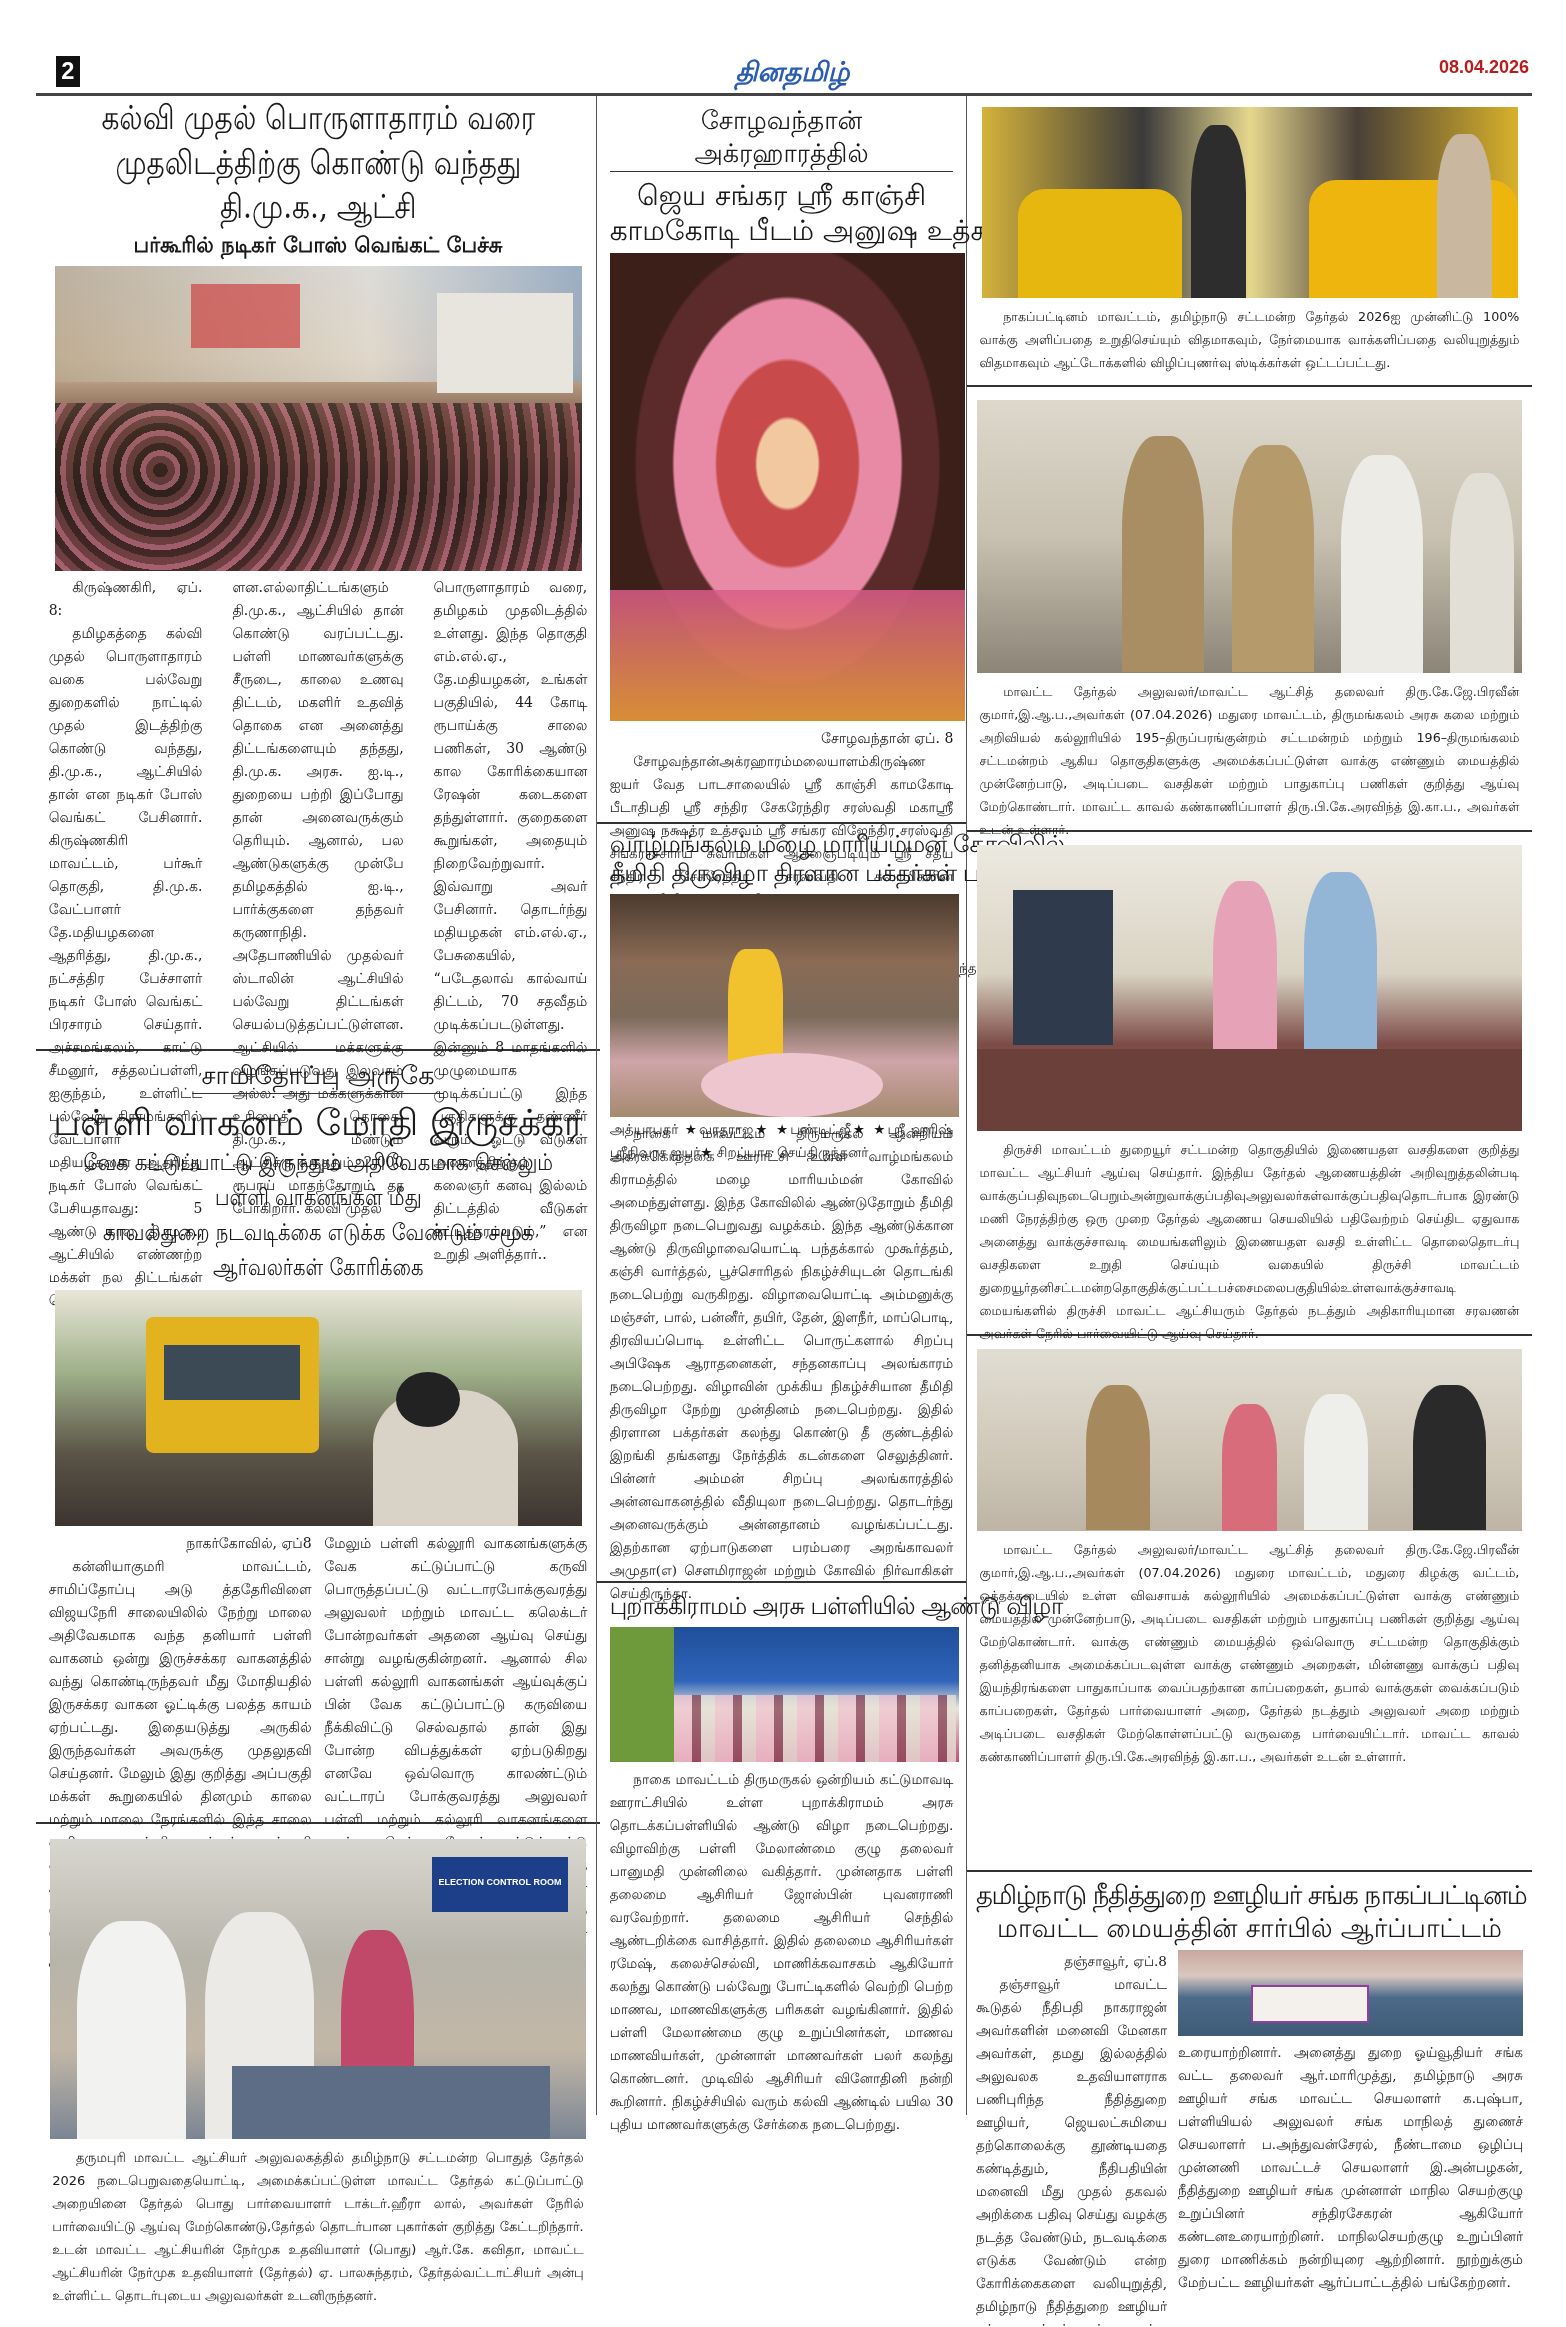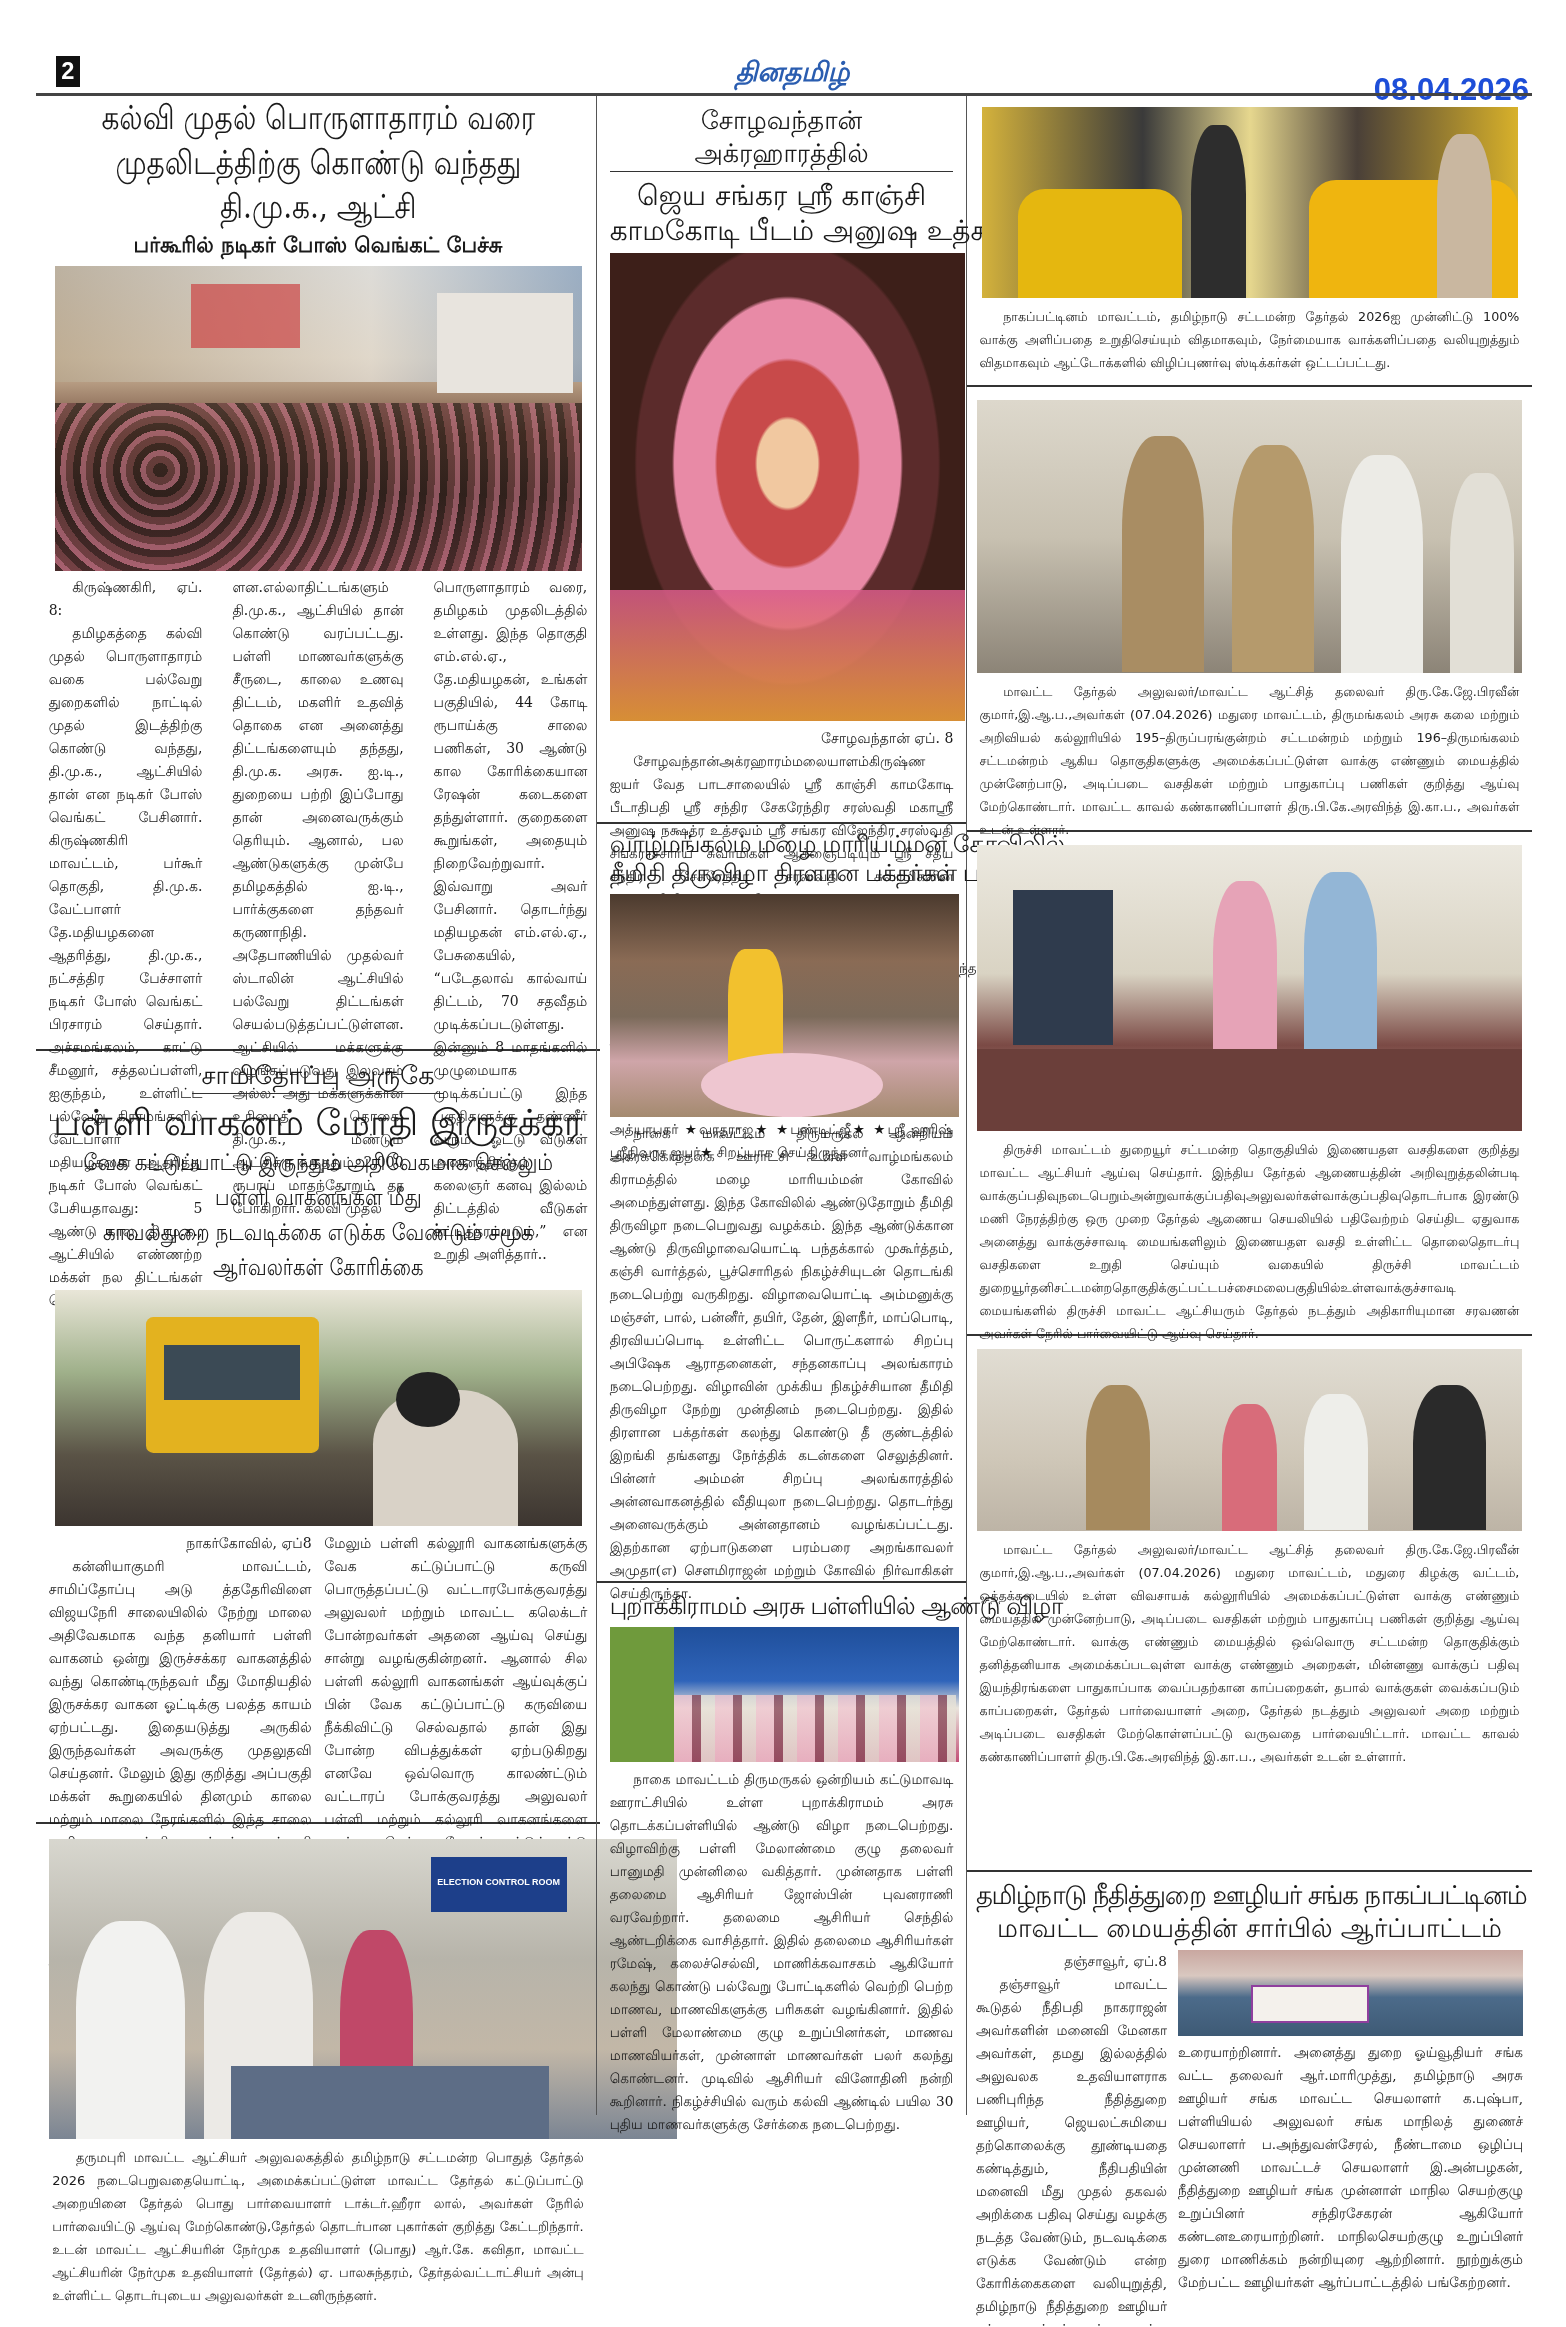--- a/index.html
+++ b/index.html
@@ -1,21 +1,21 @@
 <!DOCTYPE html>
 <html style="font-size:14.5px"><head>
 <meta charset="utf-8">
 <style>
 *{box-sizing:border-box;margin:0;padding:0;}
 html,body{width:1566px;height:2327px;background:#fff;overflow:hidden;}
 body{font-family:"DejaVu Serif",serif;color:#1a1a1a;position:relative;}
 .masthead{position:absolute;left:56px;top:56px;width:1473px;height:35px;}
 .page-num{position:absolute;left:0;top:0;width:23.6px;height:31px;background:#111;color:#fff;font-family:"Liberation Sans",sans-serif;font-weight:bold;font-size:23.6px;text-align:center;line-height:31px;}
 .paper-name{position:absolute;left:0;right:0;top:0;text-align:center;color:#2a5db0;font-weight:bold;font-style:italic;font-size:27px;font-family:"DejaVu Sans",sans-serif;}
-.date{position:absolute;right:0;top:16px;font-family:"Liberation Sans",sans-serif;font-weight:bold;font-size:31px;color:#1d4ed8;}
+.date{position:absolute;right:0;top:1px;font-family:"Liberation Sans",sans-serif;font-weight:bold;font-size:18px;color:#b91c1c;}
 .rule-top{position:absolute;left:36px;top:93px;width:1496px;height:2.7px;background:#444;}
 .col{position:absolute;top:96px;}
 .colL{left:36px;width:564px;}
 .colM{left:596px;width:371px;border-left:0.9px solid #555;border-right:0.9px solid #555;}
 .colR{left:967px;width:565px;}
 .story{position:relative;border-bottom:2.7px solid #333;padding:5.5px 12.7px;}
 .kicker{text-align:center;font-size:25.5px;font-family:"DejaVu Serif",serif;border-bottom:0.9px solid #333;display:table;margin:3.6px auto 5.5px;padding:0 9px;}
 .hl-big{text-align:center;font-family:"DejaVu Sans",sans-serif;font-weight:normal;line-height:1.25;}
 .hl-cond{text-align:center;font-family:"DejaVu Serif",serif;font-size:30px;line-height:1.35;transform:scaleX(.85);}
 .sub{text-align:center;font-family:"DejaVu Sans",sans-serif;font-weight:bold;font-size:21px;margin-top:3.6px;}
@@ -74,21 +74,21 @@
     <div class="body2">
       <div>
         <p class="dateline">நாகர்கோவில், ஏப்8</p>
         <p class="indent">கன்னியாகுமரி மாவட்டம், சாமிப்தோப்பு அடு த்ததேரிவிளை விஜயநேரி சாலையிலில் நேற்று மாலை அதிவேகமாக வந்த தனியார் பள்ளி வாகனம் ஒன்று இருச்சக்கர வாகனத்தில் வந்து கொண்டிருந்தவர் மீது மோதியதில் இருசக்கர வாகன ஓட்டிக்கு பலத்த காயம் ஏற்பட்டது. இதையடுத்து அருகில் இருந்தவர்கள் அவருக்கு முதலுதவி செய்தனர். மேலும் இது குறித்து அப்பகுதி மக்கள் கூறுகையில் தினமும் காலை மற்றும் மாலை நேரங்களில் இந்த சாலை வழியாக பள்ளி மற்றும் கல்லூரி வாகனங்கள் சென்று கொண்டிருக்கிறது. சில வாகனங்கள் அதிவேகமாக செல்வதால் சாலையோரம் நடந்து செல்வோர் அச்சத்துடன் செல்லவேண்டிய நிலை உள்ளது.</p>
       </div>
       <p>மேலும் பள்ளி கல்லூரி வாகனங்களுக்கு வேக கட்டுப்பாட்டு கருவி பொருத்தப்பட்டு வட்டாரபோக்குவரத்து அலுவலர் மற்றும் மாவட்ட கலெக்டர் போன்றவர்கள் அதனை ஆய்வு செய்து சான்று வழங்குகின்றனர். ஆனால் சில பள்ளி கல்லூரி வாகனங்கள் ஆய்வுக்குப் பின் வேக கட்டுப்பாட்டு கருவியை நீக்கிவிட்டு செல்வதால் தான் இது போன்ற விபத்துக்கள் ஏற்படுகிறது எனவே ஒவ்வொரு காலண்ட்டும் வட்டாரப் போக்குவரத்து அலுவலர் பள்ளி மற்றும் கல்லூரி வாகனங்களை ஆய்வு செய்து வேகக் கட்டுப்பாட்டு கருவி செயல்படுகிறதா என்பதை கண்காணிக்க வேண்டும் எனவும் இதனை கடைபிடிக்காமல் மீறும் பட்சத்தில் நடவடிக்கை எடுக்க அப்பகுதி மக்கள் கோரிக்கை</p>
     </div>
   </div>
 
   <div class="story" style="height:482px;border-bottom:none;">
-    <div class="photo" style="width:628px;height:300px;background:linear-gradient(180deg,#d8d7cf 0%,#b7b4aa 40%,#c2b7a7 70%,#7b8593 100%);margin-top:9px;">
+    <div class="photo" style="width:536px;height:300px;background:linear-gradient(180deg,#d8d7cf 0%,#b7b4aa 40%,#c2b7a7 70%,#7b8593 100%);margin-top:9px;">
       <div style="position:absolute;left:382px;top:18px;width:136px;height:55px;background:#1d3f8a;color:#fff;font:bold 9px 'Liberation Sans',sans-serif;text-align:center;padding-top:20px;">ELECTION CONTROL ROOM</div>
       <div style="position:absolute;left:27px;top:82px;width:109px;height:218px;background:#f2f2f0;border-radius:40% 40% 0 0;"></div>
       <div style="position:absolute;left:155px;top:73px;width:109px;height:227px;background:#eceae6;border-radius:40% 40% 0 0;"></div>
       <div style="position:absolute;left:291px;top:91px;width:73px;height:209px;background:#c04868;border-radius:40% 40% 0 0;"></div>
       <div style="position:absolute;left:182px;top:227px;width:318px;height:73px;background:#5d6d86;"></div>
     </div>
     <p class="cap indent" style="font-size:13px;">தருமபுரி மாவட்ட ஆட்சியர் அலுவலகத்தில் தமிழ்நாடு சட்டமன்ற பொதுத் தேர்தல் 2026 நடைபெறுவதையொட்டி, அமைக்கப்பட்டுள்ள மாவட்ட தேர்தல் கட்டுப்பாட்டு அறையினை தேர்தல் பொது பார்வையாளர் டாக்டர்.ஹீரா லால், அவர்கள் நேரில் பார்வையிட்டு ஆய்வு மேற்கொண்டு,தேர்தல் தொடர்பான புகார்கள் குறித்து கேட்டறிந்தார். உடன் மாவட்ட ஆட்சியரின் நேர்முக உதவியாளர் (பொது) ஆர்.கே. கவிதா, மாவட்ட ஆட்சியரின் நேர்முக உதவியாளர் (தேர்தல்) ஏ. பாலசுந்தரம், தேர்தல்வட்டாட்சியர் அன்பு உள்ளிட்ட தொடர்புடைய அலுவலர்கள் உடனிருந்தனர்.</p>
   </div>
 </div>
 

